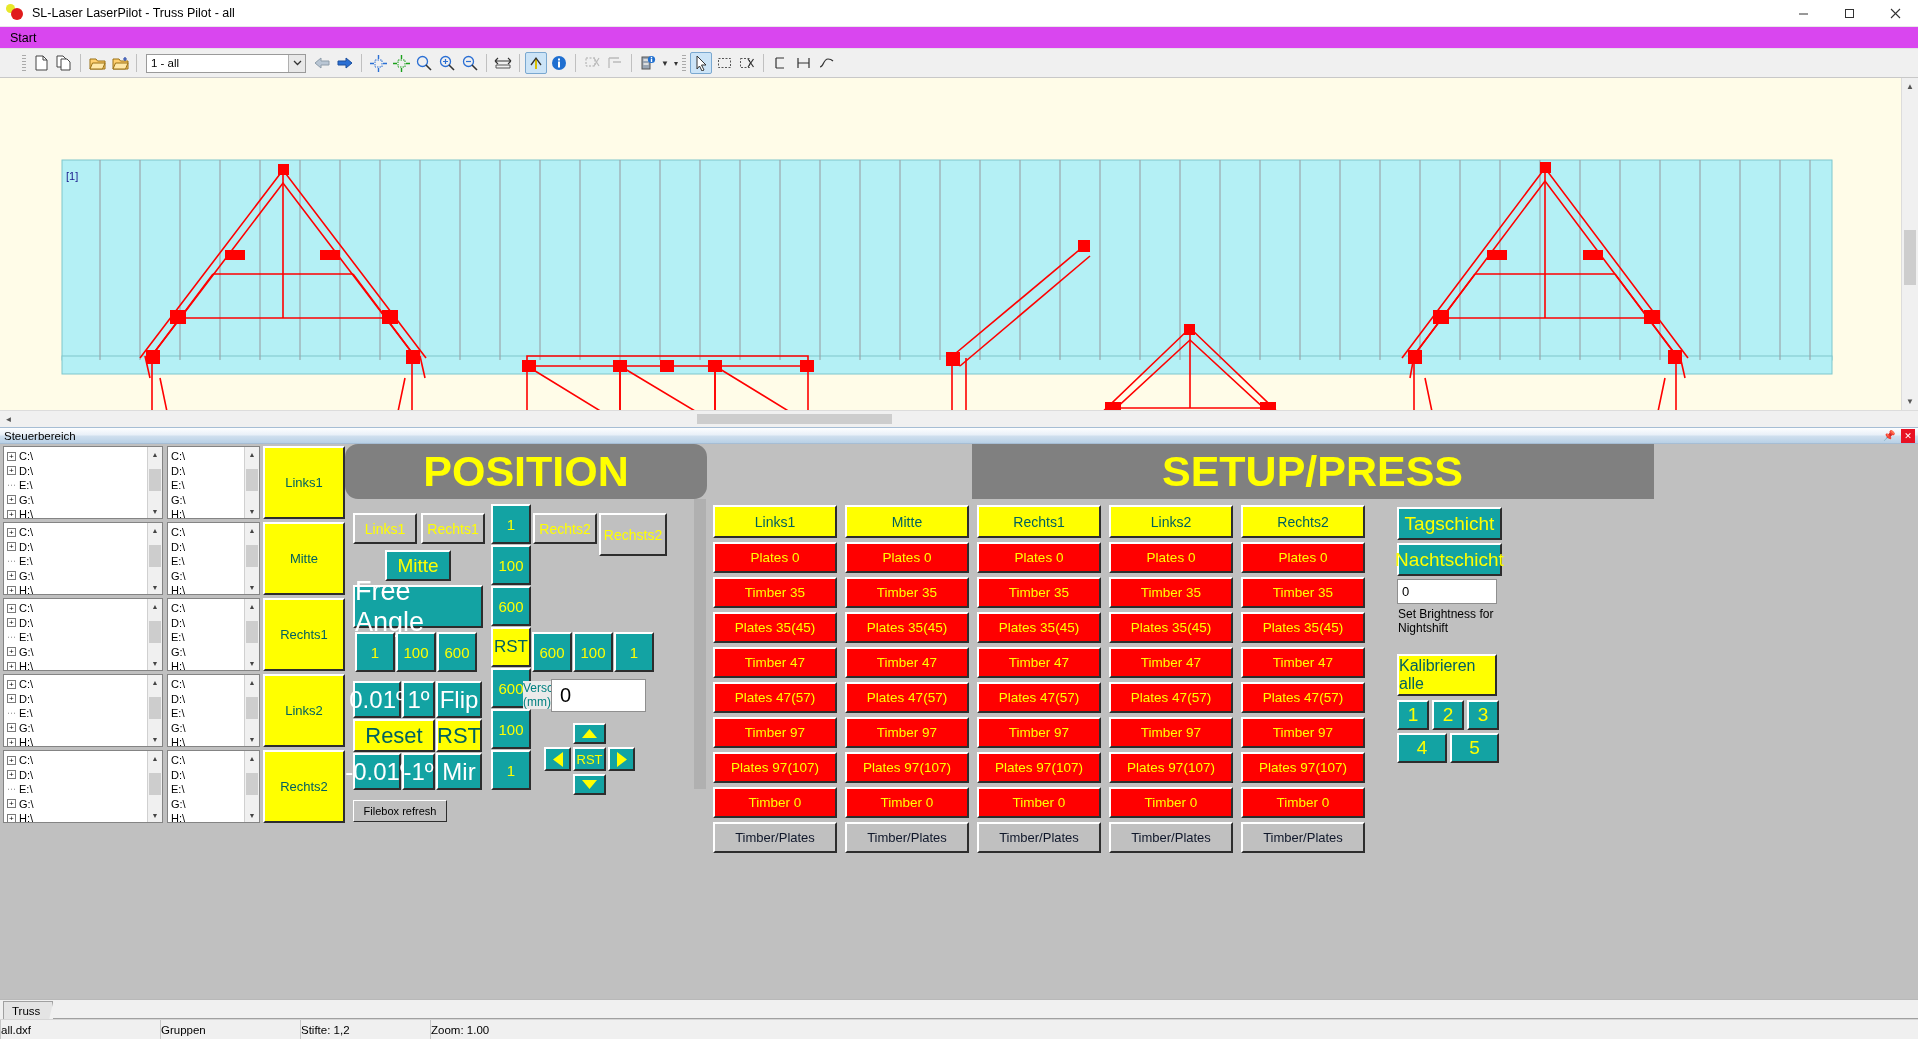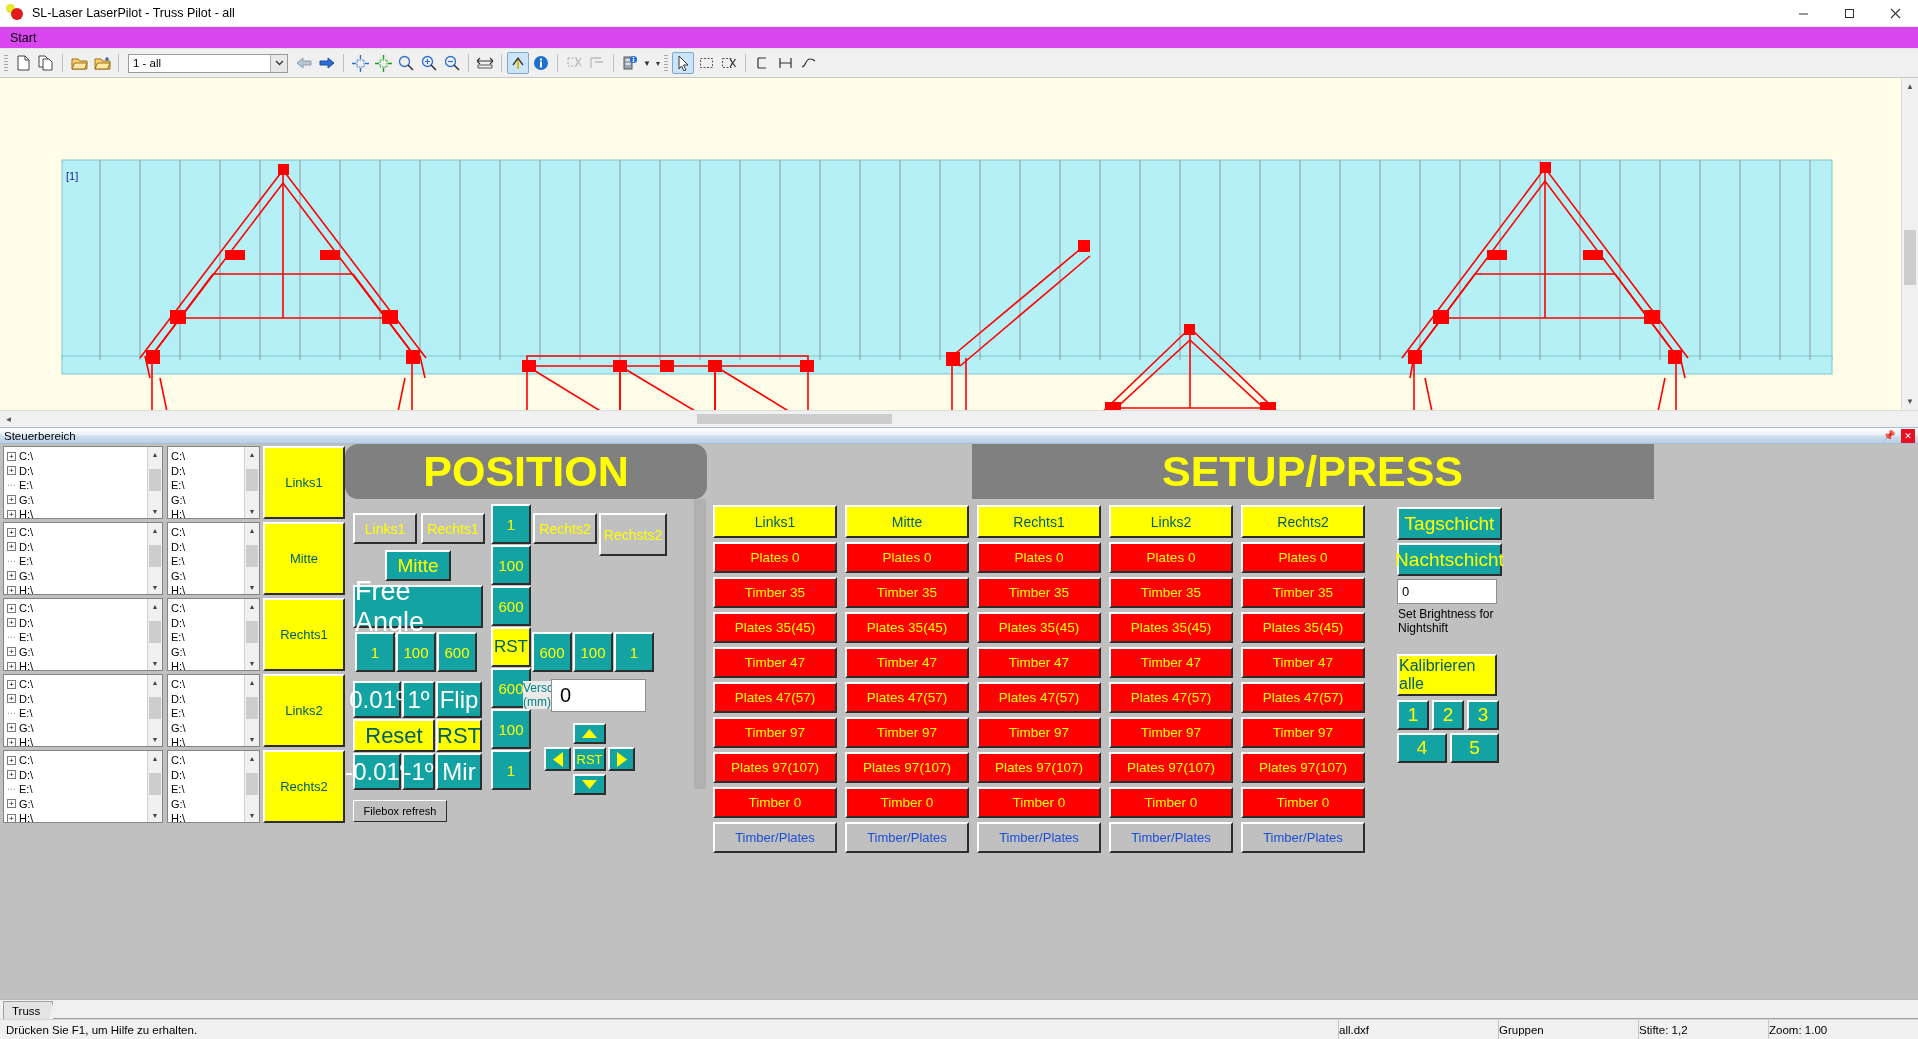--- a/index.html
+++ b/index.html
@@ -25,21 +25,21 @@
   .win-btn { width: 46px; height:100%; display:flex; align-items:center; justify-content:center; color:#333; }
   .win-btn svg { display:block; }
 
   
   .menubar { height:22px; background:#d946ef; display:flex; align-items:center; flex:none; border-bottom:1px solid #e4e4e4;}
   .menu-item { font-size:12.5px; padding:2px 10px; color:#000; }
 
   
   .toolbar {
     height: 29px; background:#f0f0f0; display:flex; align-items:center; gap:1px;
-    padding: 0 4px; flex:none; border-bottom:1px solid #c8c8c8;
+    padding: 0 22px; flex:none; border-bottom:1px solid #c8c8c8;
   }
   .tb-btn { width:22px; height:22px; display:flex; align-items:center; justify-content:center; border:1px solid transparent; border-radius:2px;}
   .tb-btn.active { background:#cce4f7; border:1px solid #7aa8d0; }
   .tb-sep { width:1px; height:18px; background:#c0c0c0; margin:0 4px; }
   .tb-grip { width:4px; height:18px; margin-right:3px;
      background-image: radial-gradient(#aaa 40%, transparent 41%);
      background-size:2px 3px; }
   .combo {
     width:160px; height:19px; border:1px solid #9a9a9a; background:#fff; display:flex;
     align-items:center; font-size:11.5px; padding-left:4px; color:#000; margin:0 4px;
@@ -169,21 +169,21 @@
     display:flex; align-items:center; justify-content:center;
     border-top:2px solid #ffffff; border-left:2px solid #ffffff;
     border-right:2px solid #2d2d2d; border-bottom:2px solid #2d2d2d;
   }
   .setup-cell {
     height:31px; background:#ff0000; color:#ffff00; font-size:13.5px;
     display:flex; align-items:center; justify-content:center; white-space:nowrap;
     border-top:2px solid #ffffff; border-left:2px solid #ffffff;
     border-right:2px solid #2d2d2d; border-bottom:2px solid #2d2d2d;
   }
-  .setup-cell.grey-cell { background:#c0c0c0; color:#1d4ed8; font-size:13px;}
+  .setup-cell.grey-cell { background:#c0c0c0; color:#0f172a; font-size:13px;}
 
   
   .right-zone { flex:1; background:#c0c0c0; position:relative; }
   .right-teal {
     position:absolute; background:#13a3a3; color:#ffff00; font-size:19px;
     display:flex;align-items:center;justify-content:center;
     border-top:2px solid #ffffff; border-left:2px solid #ffffff;
     border-right:2px solid #2d2d2d; border-bottom:2px solid #2d2d2d;
   }
   .right-yellow {
@@ -1055,20 +1055,19 @@
       </div>
     </div>
   </div>
 
   <div class="tabstrip">
     <div class="tab">Truss</div>
     <div class="tab-rest"></div>
   </div>
 
   <div class="statusbar">
-    <div class="status-main">Drücken Sie F1, um Hilfe zu erhalten.</div>
     <div class="status-cell sc1">all.dxf</div>
     <div class="status-cell sc2">Gruppen</div>
     <div class="status-cell sc3">Stifte: 1,2</div>
     <div class="status-cell sc4">Zoom: 1.00</div>
   </div>
 
 </div>
 
 </body></html>

